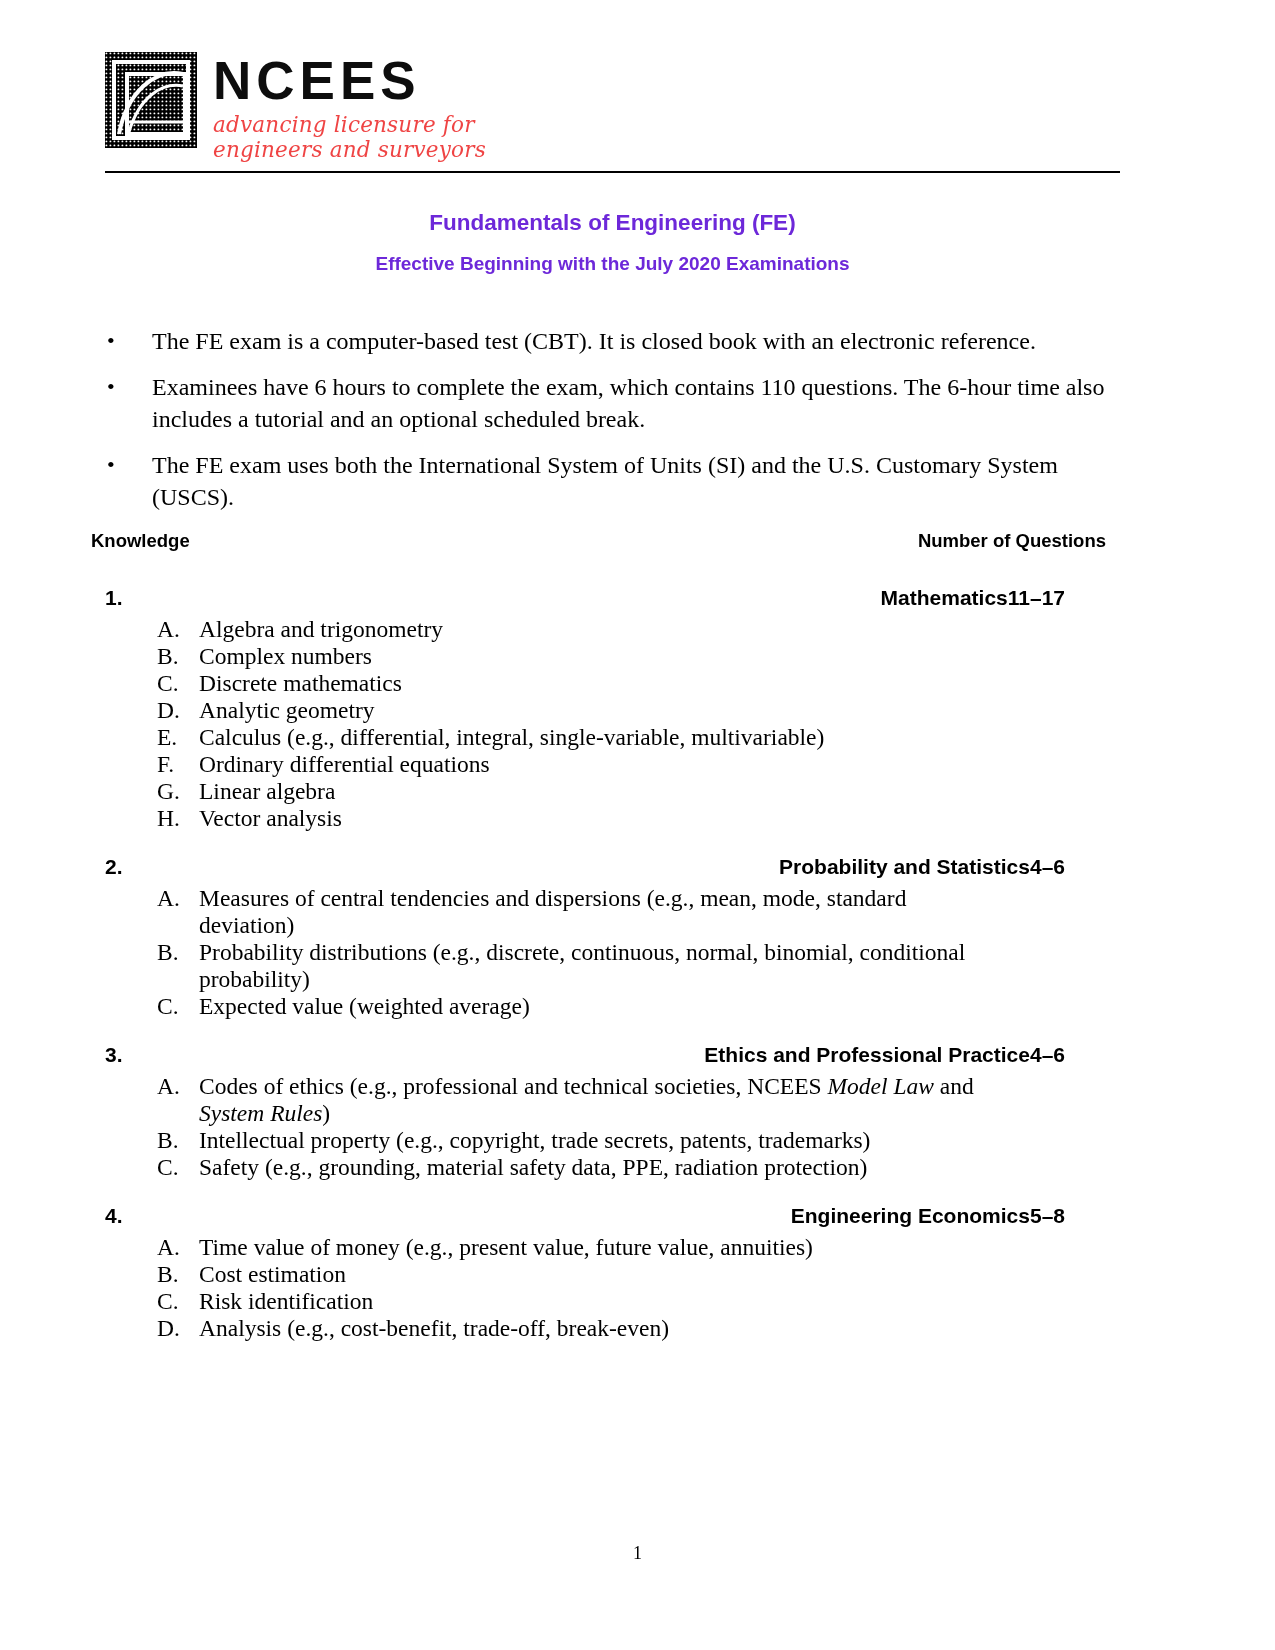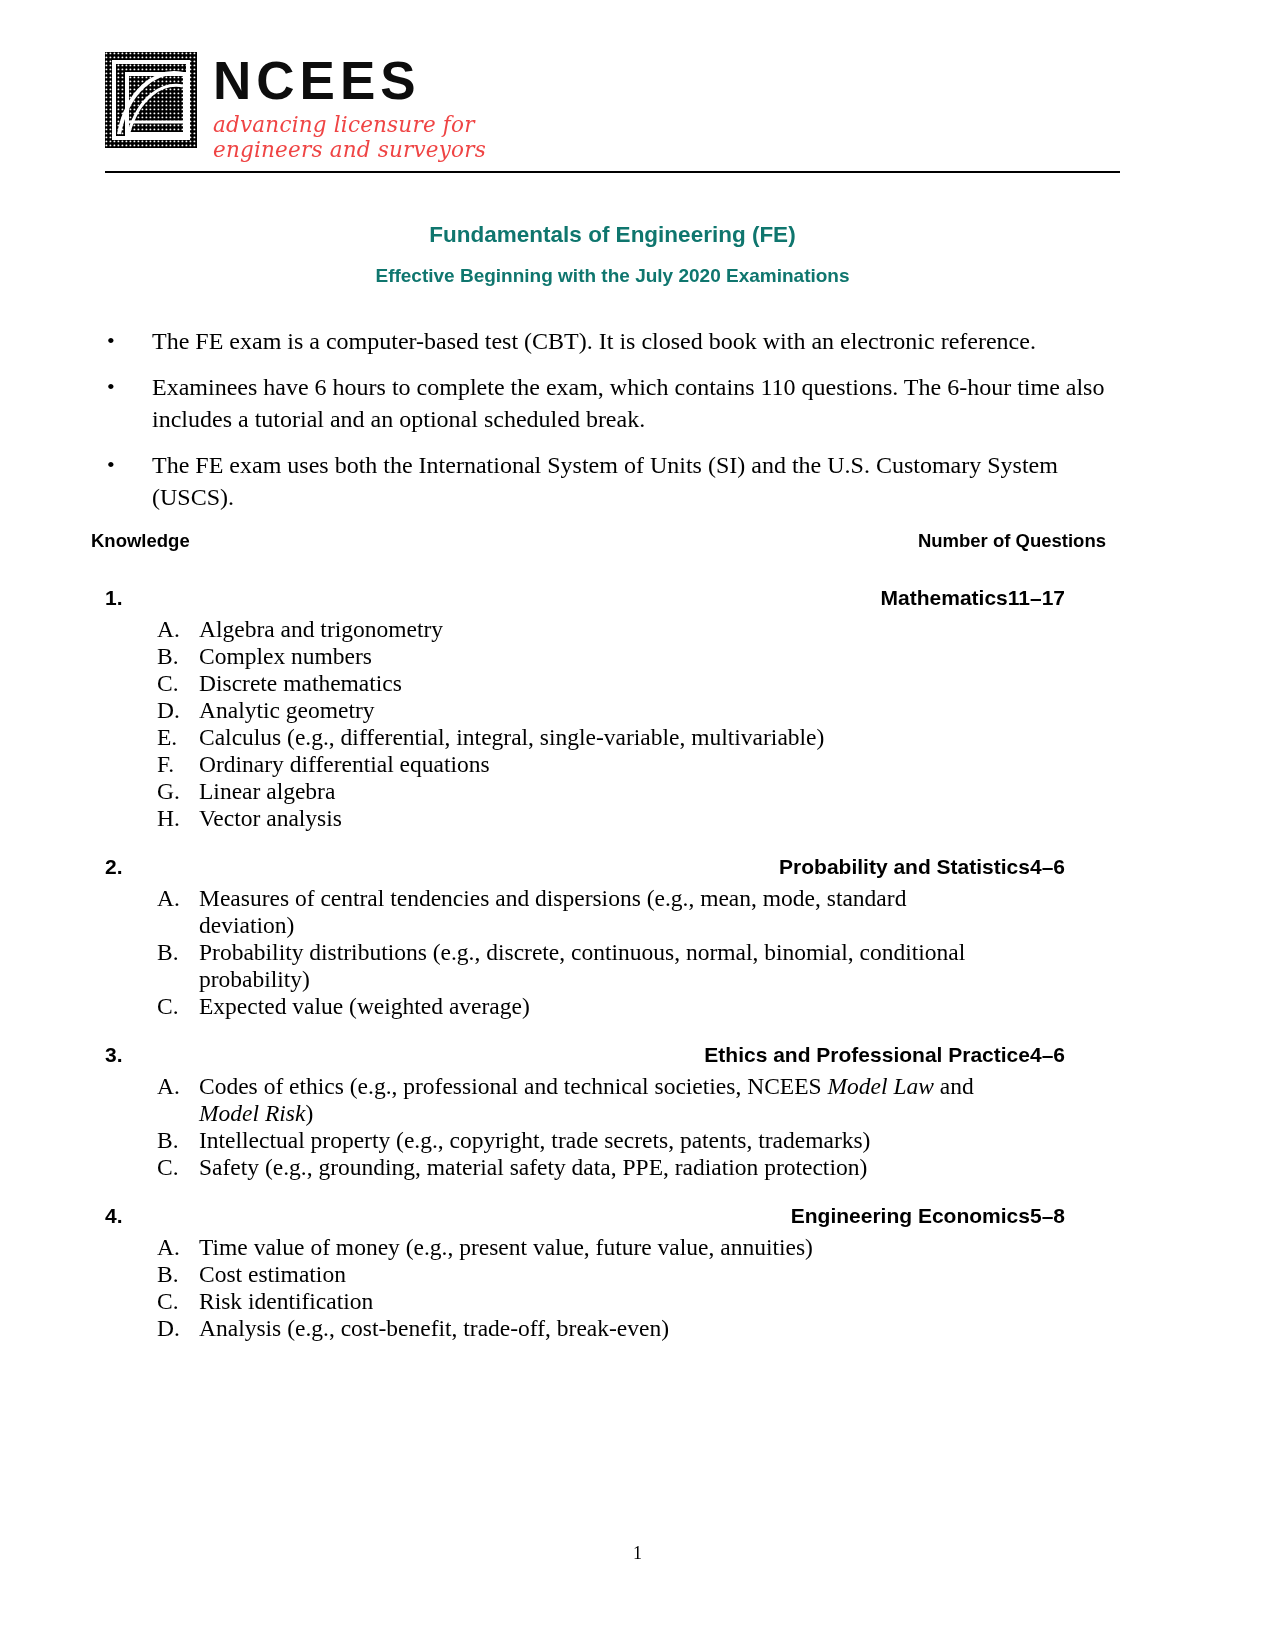--- a/index.html
+++ b/index.html
@@ -73,22 +73,21 @@
 
   
   .titles {
     position: absolute;
     left: 105px;
     top: 208px;
     width: 1015px;
     text-align: center;
     font-family: "Liberation Sans", sans-serif;
     font-weight: bold;
-    color: #0f766e;
-    margin-top: 12px;
+    color: #6d28d9;
   }
   .title-line-1 { font-size: 22.5px; line-height: 30px; }
   .title-line-2 { font-size: 22.5px; line-height: 30px; }
   .title-line-3 { font-size: 19px; line-height: 28px; margin-top: 12px; }
 
   
   .bullets {
     position: absolute;
     left: 105px;
     top: 325px;
@@ -293,21 +292,21 @@
         </div>
       </div>
       <div class="section">
         <div class="section-head">
           <div class="sec-num">3.</div>
           <div class="sec-title">Ethics and Professional Practice</div>
           <div class="sec-count">4–6</div>
         </div>
         <div class="subitem">
           <div class="sub-letter">A.</div>
-          <div class="sub-text">Codes of ethics (e.g., professional and technical societies, NCEES <i>Model Law</i> and <i>Model Risk</i>)</div>
+          <div class="sub-text">Codes of ethics (e.g., professional and technical societies, NCEES <i>Model Law</i> and <i>System Rules</i>)</div>
         </div>
         <div class="subitem">
           <div class="sub-letter">B.</div>
           <div class="sub-text">Intellectual property (e.g., copyright, trade secrets, patents, trademarks)</div>
         </div>
         <div class="subitem">
           <div class="sub-letter">C.</div>
           <div class="sub-text">Safety (e.g., grounding, material safety data, PPE, radiation protection)</div>
         </div>
       </div>

